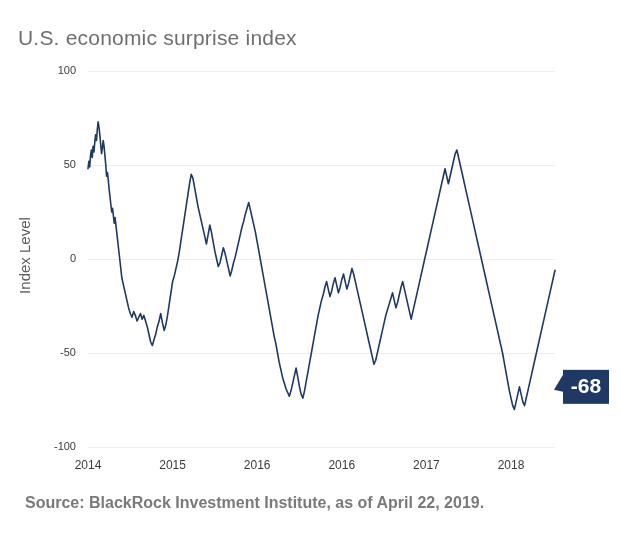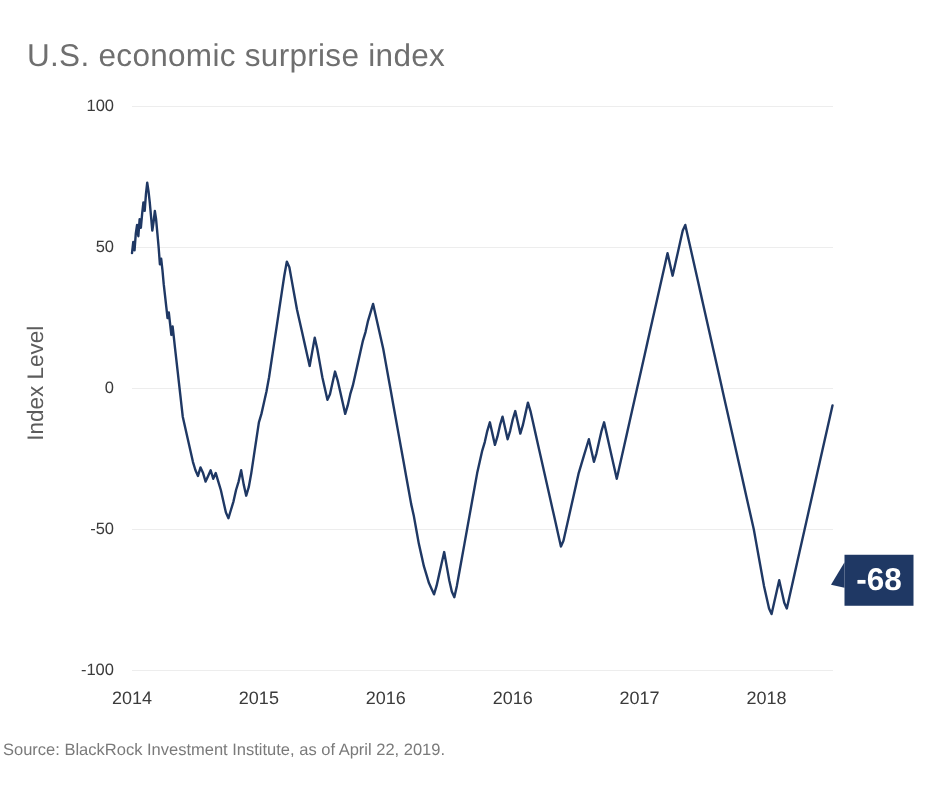--- a/index.html
+++ b/index.html
@@ -87,25 +87,26 @@
   .callout-text {
     font-family: "Liberation Sans", sans-serif;
     font-size: 21px;
     font-weight: bold;
     fill: #ffffff;
     text-anchor: middle;
     dominant-baseline: middle;
   }
   #source-note {
     position: absolute;
-    left: 2px;
+    left: 25px;
     top: 494px;
-    font-size: 11px;
+    font-size: 16px;
     color: #7a7a7a;
     white-space: nowrap;
+    font-weight: bold;
   }
 </style>
 </head>
 <body>
 
 <div id="chart-card">
 
   <div id="chart-title">U.S. economic surprise index</div>
 
   <div id="plot-wrap">

